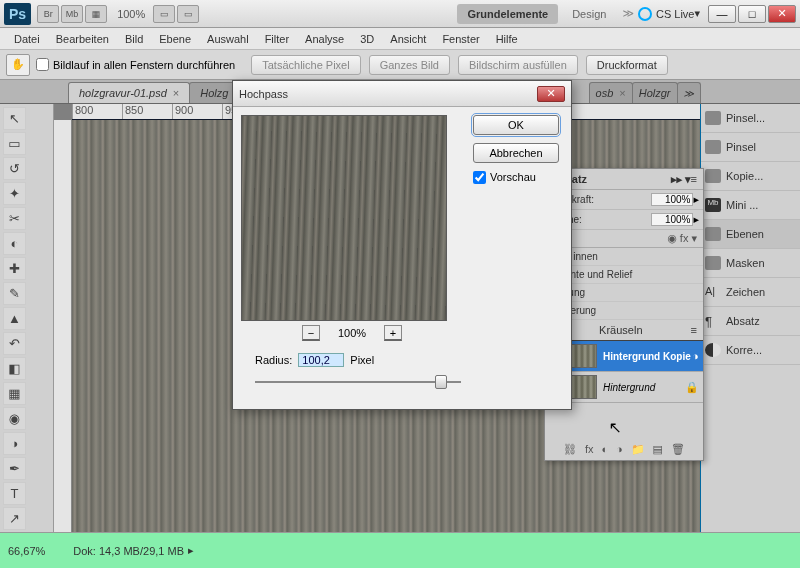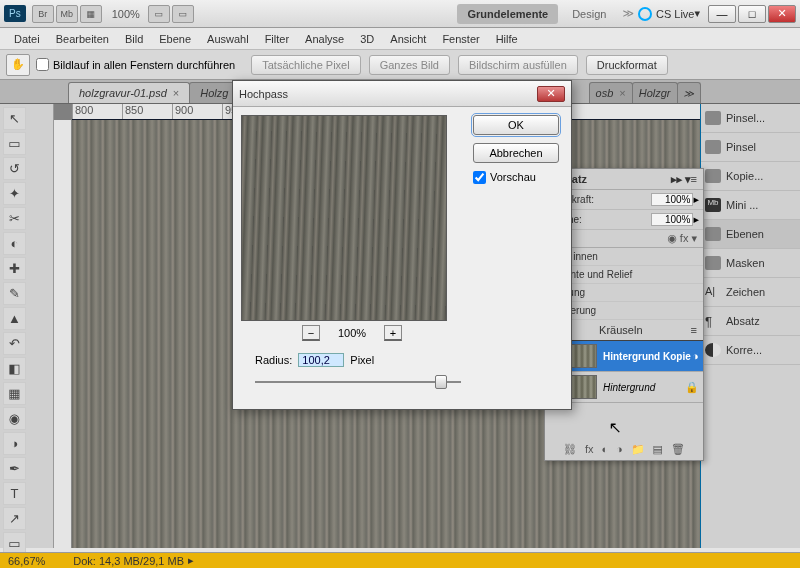--- a/index.html
+++ b/index.html
@@ -1,18 +1,18 @@
 <!DOCTYPE html>
 <html><head>
 <meta charset="utf-8">
 <style>
 *{box-sizing:border-box;margin:0;padding:0;font-family:"Segoe UI",Tahoma,sans-serif;font-size:11px;}
 body{width:800px;height:568px;background:#e5e5e5;overflow:hidden;position:relative;}
 .titlebar{height:28px;background:linear-gradient(#f0f0f0,#d8d8d8);display:flex;align-items:center;padding:0 4px;border-bottom:1px solid #999;}
-.ps-logo{background:#0b3c5d;color:#9cd3f0;font-weight:normal;padding:3px 5px;border-radius:2px;font-size:10px;margin-right:6px;}
+.ps-logo{background:#0b3c5d;color:#9cd3f0;font-weight:bold;padding:3px 5px;border-radius:2px;font-size:14px;margin-right:6px;}
 .tb-small{width:22px;height:18px;background:#d0d0d0;border:1px solid #999;border-radius:2px;margin-right:2px;display:inline-flex;align-items:center;justify-content:center;font-size:9px;color:#555;}
 .tb-zoom{color:#555;margin:0 8px;}
 .tb-spacer{flex:1;}
 .tb-btn{padding:4px 10px;color:#666;border-radius:3px;margin:0 2px;}
 .tb-btn.active{background:#b8b8b8;color:#333;font-weight:bold;}
 .chev{color:#888;margin:0 4px;}
 .cslive{display:flex;align-items:center;color:#333;margin-right:6px;}
 .cs-ring{width:14px;height:14px;border:2px solid #0af;border-radius:50%;margin-right:4px;}
 .winbtns{display:flex;}
 .winbtn{width:28px;height:18px;border:1px solid #888;border-radius:2px;margin-left:2px;display:flex;align-items:center;justify-content:center;background:linear-gradient(#fafafa,#ddd);}
@@ -34,21 +34,21 @@
 .tool{width:23px;height:23px;border:1px solid #ccc;background:#d8d8d8;margin:1px;display:flex;align-items:center;justify-content:center;font-size:13px;color:#444;}
 .canvaswrap{flex:1;background:#808080;position:relative;overflow:hidden;}
 .ruler-h{position:absolute;top:0;left:18px;right:0;height:16px;background:#e5e5e5;border-bottom:1px solid #0f172a;display:flex;font-size:9px;color:#555;}
 .ruler-h div{width:50px;border-left:1px solid #999;padding-left:2px;}
 .ruler-v{position:absolute;top:16px;left:0;width:18px;bottom:0;background:#e5e5e5;border-right:1px solid #888;}
 .wood{position:absolute;top:16px;left:18px;right:0;bottom:0;background:#8a8a80;background-image:repeating-linear-gradient(90deg,#70706a 0,#989288 3px,#6b6b63 5px,#8f8c82 10px,#75756d 14px),repeating-linear-gradient(0deg,rgba(0,0,0,.12) 0 1px,transparent 1px 9px);filter:contrast(1.05) brightness(.95);}
 .rpanel{width:100px;background:#d0d0d0;border-left:1px solid #0369a1;}
 .ritem{padding:7px 4px;border-bottom:1px solid #bbb;display:flex;align-items:center;color:#333;}
 .ritem.sel{background:#c2c2c2;}
 .ric{width:16px;height:14px;background:#888;margin-right:5px;border-radius:2px;}
-.statusbar{position:absolute;bottom:0;left:0;right:0;height:16px;background:#eab308;border-top:1px solid #999;display:flex;align-items:center;padding:0 8px;color:#333;}
+.statusbar{position:absolute;bottom:0;left:0;right:0;height:36px;background:#86efac;border-top:1px solid #999;display:flex;align-items:center;padding:0 8px;color:#333;}
 .statusbar .doc{margin-left:28px;}
 
 .dialog{position:absolute;top:80px;left:232px;width:340px;height:330px;background:#efefef;border:1px solid #555;box-shadow:3px 3px 10px rgba(0,0,0,.35);}
 .dlg-title{height:26px;background:linear-gradient(#fafafa,#dcdcdc);display:flex;align-items:center;padding:0 6px;border-bottom:1px solid #aaa;}
 .dlg-title .t{flex:1;color:#333;}
 .dlg-close{width:28px;height:16px;background:linear-gradient(#e89090,#b83838);color:#fff;display:flex;align-items:center;justify-content:center;border:1px solid #883030;border-radius:2px;}
 .dlg-body{display:flex;padding:8px;}
 .preview{width:206px;height:206px;border:1px solid #666;background:#777;background-image:repeating-linear-gradient(92deg,#5e5e58 0,#8a867c 3px,#61615a 6px,#8c8a80 11px,#676760 15px),repeating-linear-gradient(0deg,rgba(0,0,0,.15) 0 1px,transparent 1px 10px);filter:contrast(1.1) brightness(.92);}
 .dlg-right{flex:1;padding-left:10px;}
 .dlg-btn{display:block;width:86px;padding:3px 0;text-align:center;border:1px solid #777;background:linear-gradient(#fff,#e0e0e0);border-radius:3px;margin-bottom:8px;}

